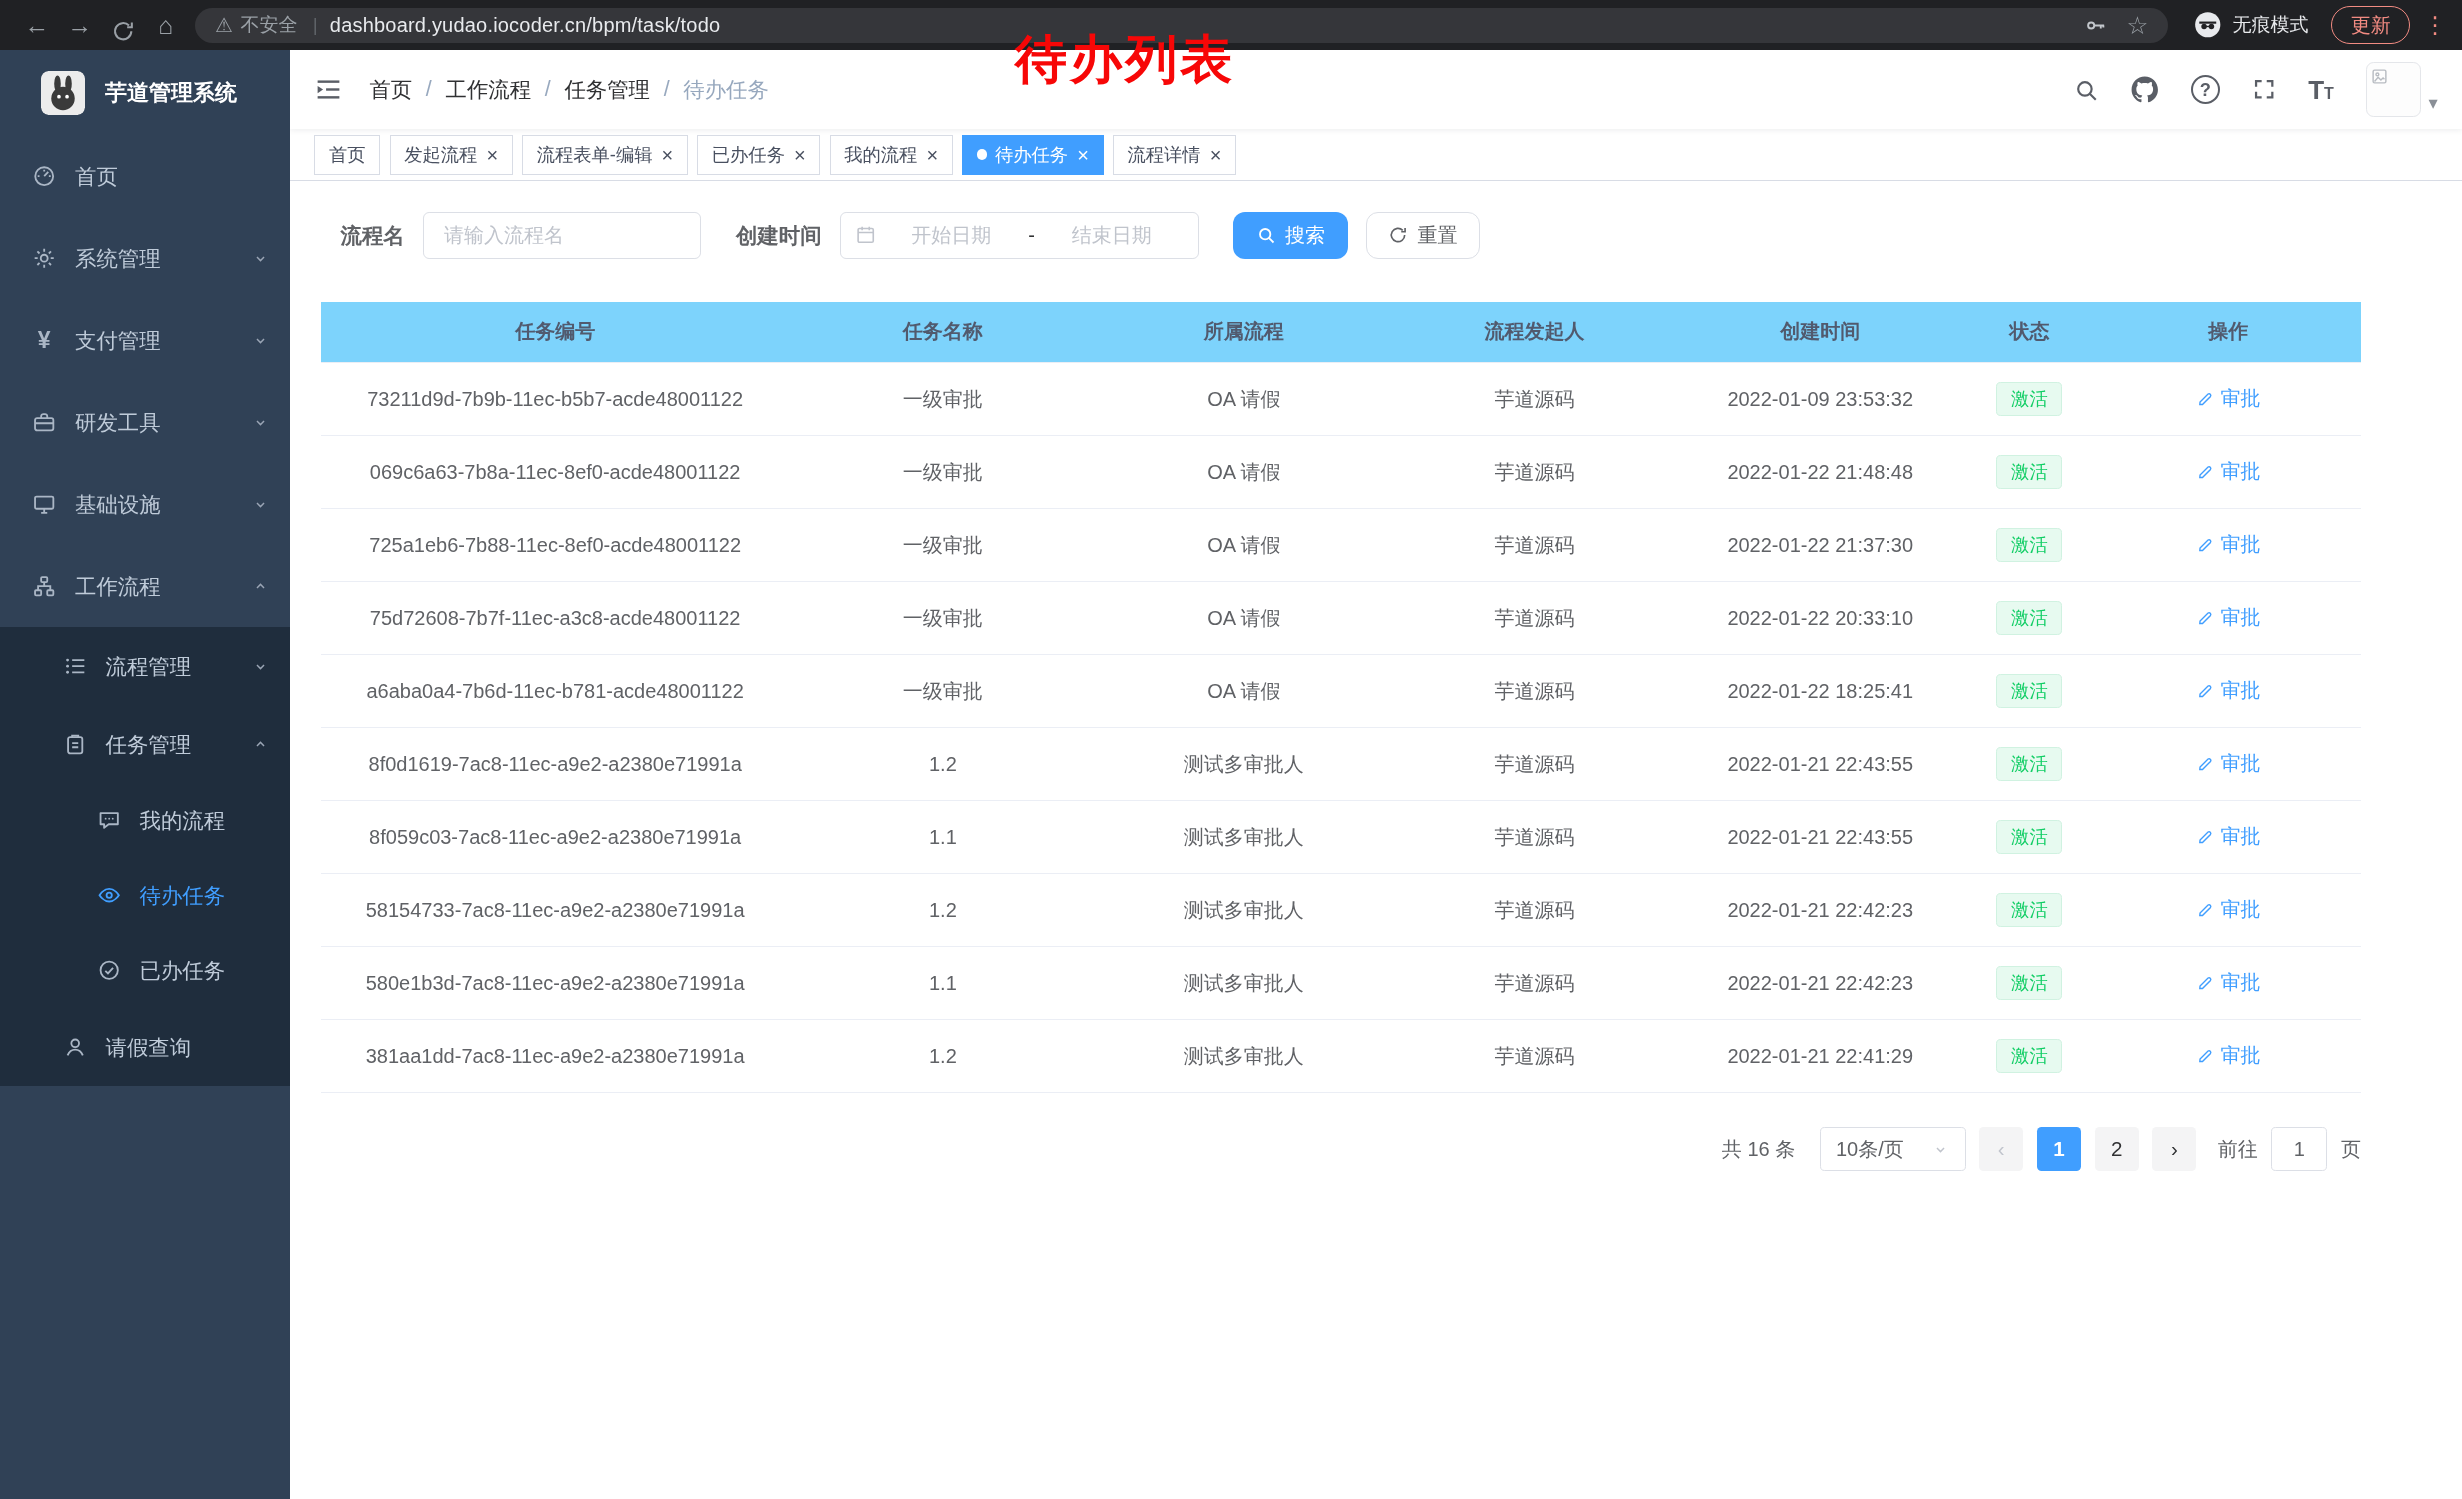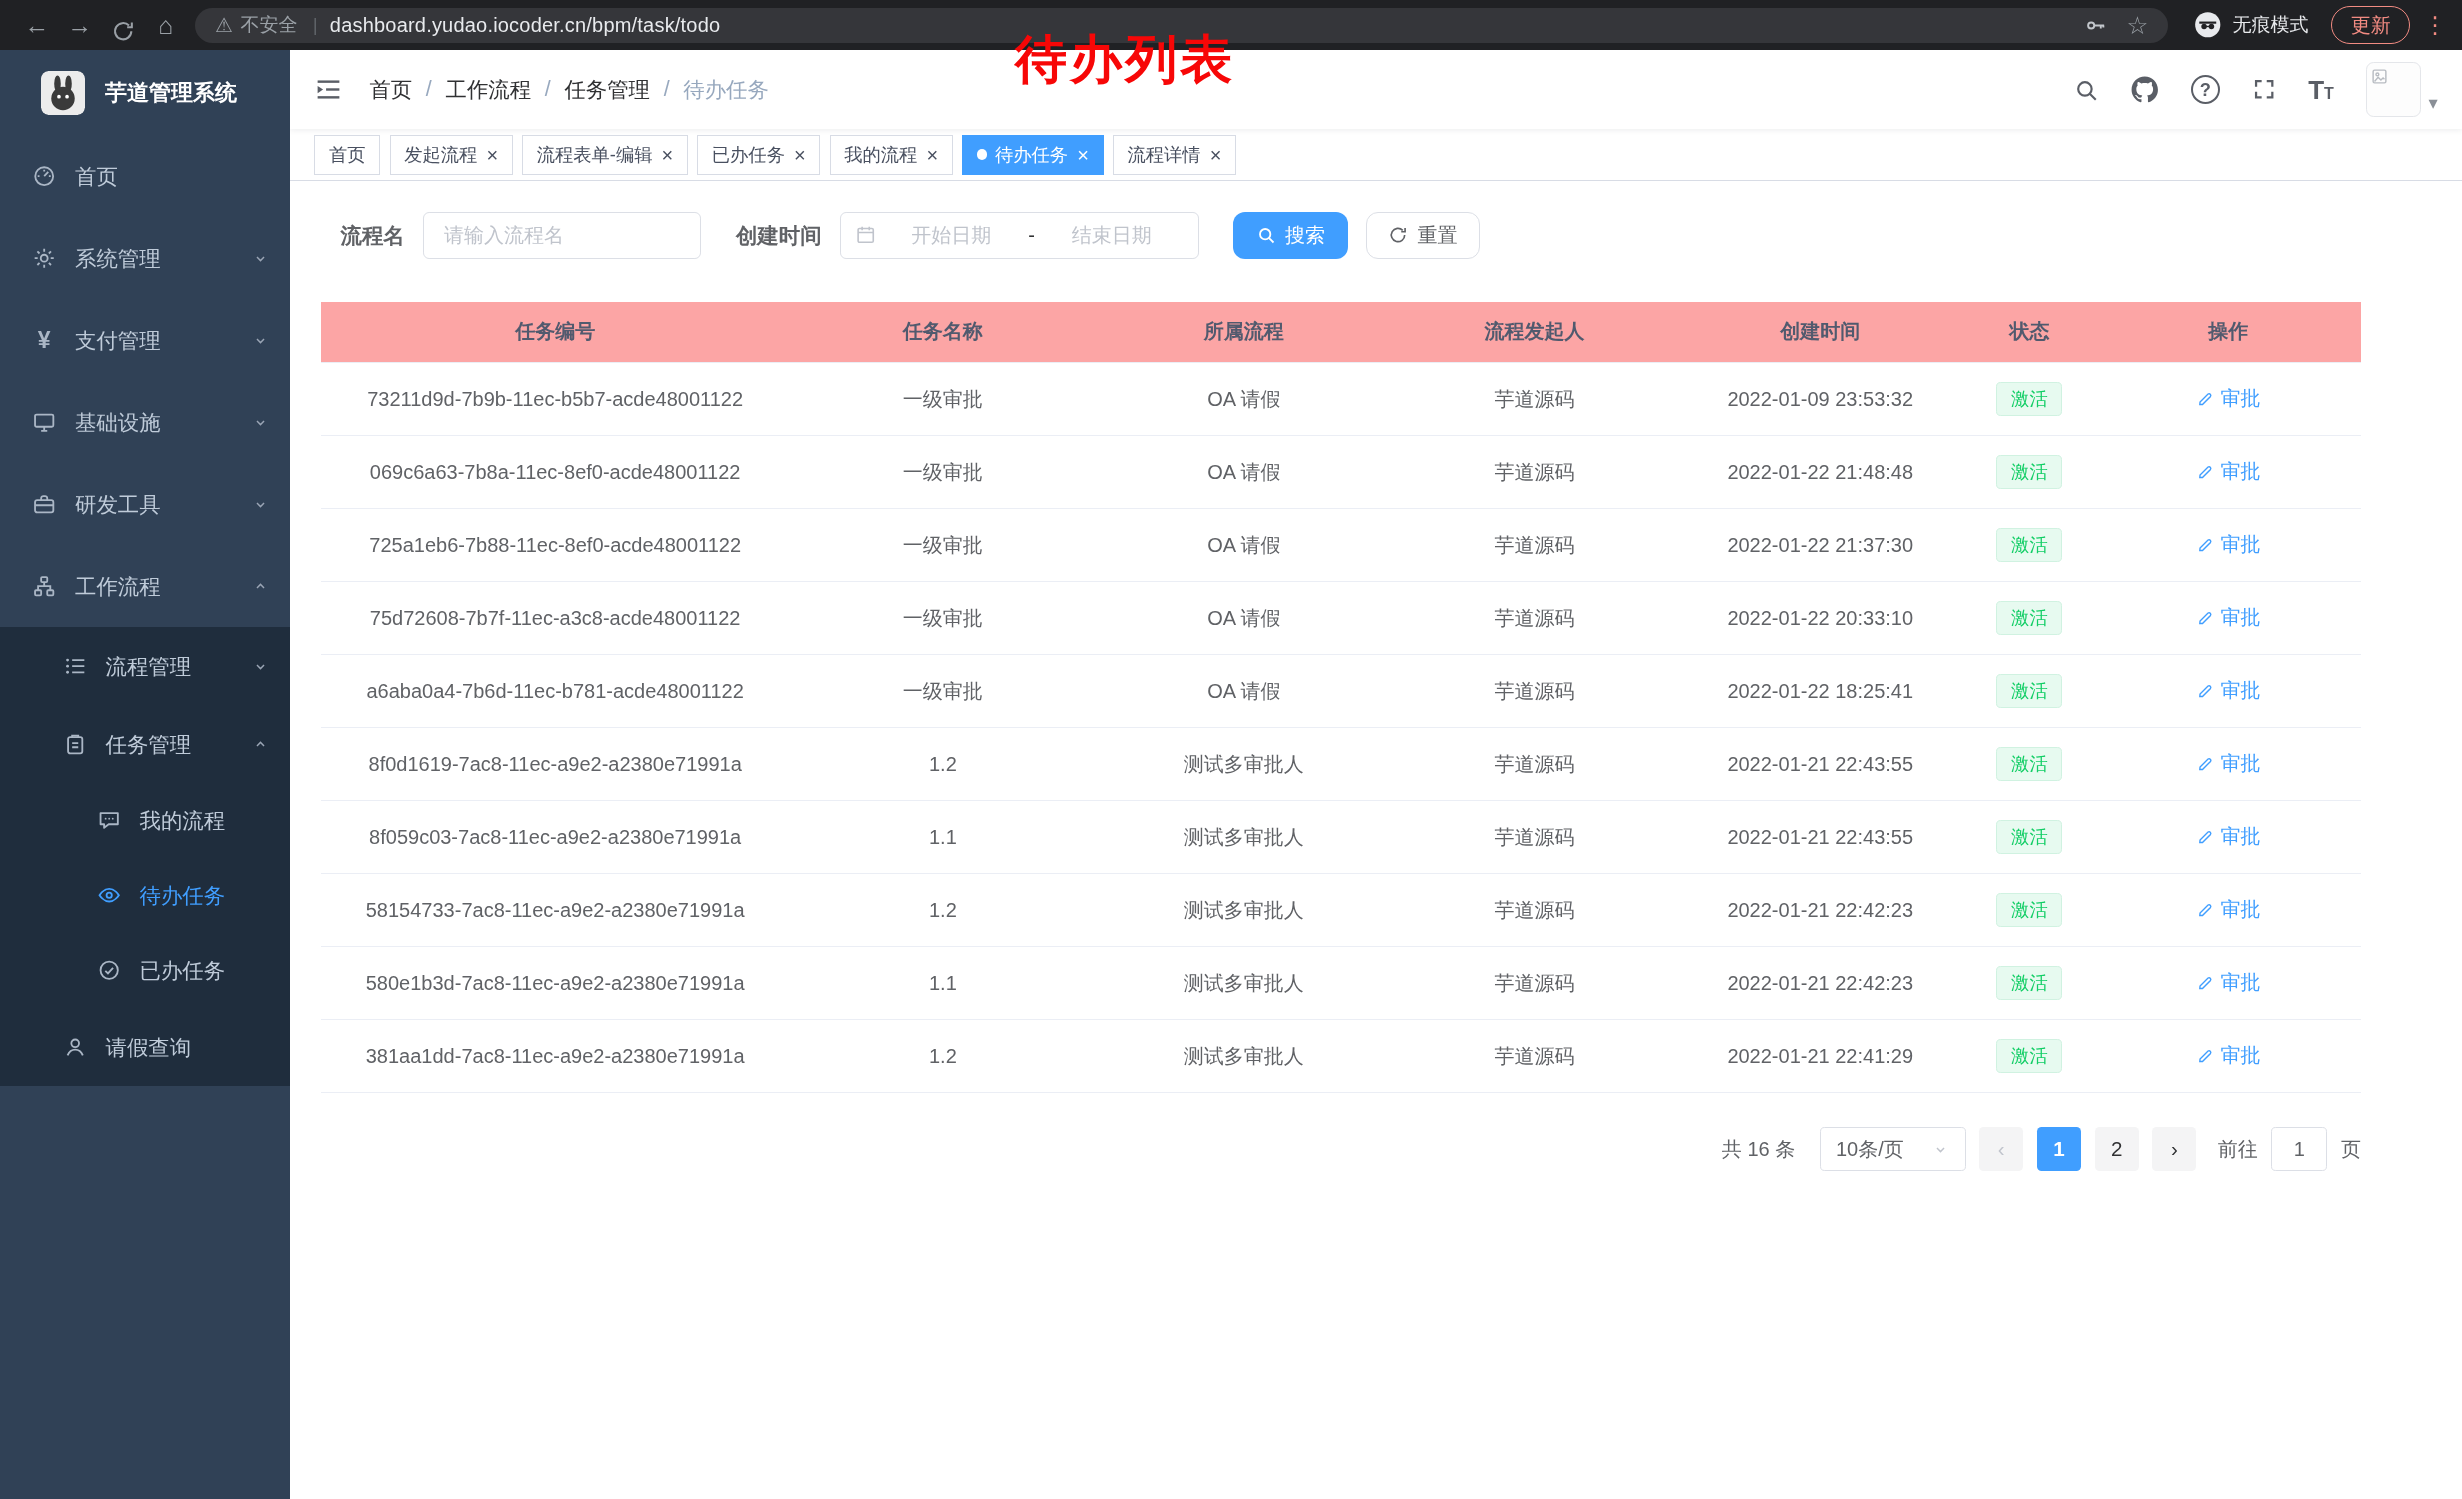--- a/index.html
+++ b/index.html
@@ -127,21 +127,21 @@
   .date-box .cal { color: #c0c4cc; flex: 0 0 auto; margin-right: 3.1px; }
   .dph { flex: 1 1 0; text-align: center; white-space: nowrap; }
   .dsep { color: #303133; padding: 0 4.6px; }
   .btn { height: 47px; display: inline-flex; align-items: center; gap: 9.2px; border-radius: 12px; font-size: 20px; cursor: pointer; font-family: inherit; }
   .btn-primary { margin-left: 34px; padding: 0 23px; background: #409eff; border: none; color: #fff; }
   .btn-plain { margin-left: 18px; padding: 0 21.4px; background: #fff; border: 1.5px solid #dcdfe6; color: #606266; }
 
   
   .tbl { width: 100%; border-collapse: collapse; margin-top: 43px; font-size: 20px; }
   .tbl th {
-    height: 61px; background: #fca5a5; color: #515a6e; font-weight: 600;
+    height: 61px; background: #7dd3fc; color: #515a6e; font-weight: 600;
     text-align: center; border-bottom: 1.5px solid #ebeef5; white-space: nowrap;
   }
   .tbl td {
     height: 73px; color: #606266; text-align: center;
     border-bottom: 1.5px solid #ebeef5; white-space: nowrap;
   }
   .tag {
     display: inline-block; padding: 6.9px 13.7px; border-radius: 4.6px; font-size: 18.3px;
     background: #e7faf0; color: #13ce66; border: 1.5px solid #d0f2e1; line-height: 1;
   }
@@ -267,40 +267,40 @@
         <span class="chev">
           <svg width="17" height="17" viewBox="0 0 24 24" fill="none" stroke="currentColor" stroke-width="2">
               <path d="M7 10l5 5 5-5"></path>
             </svg>
         </span>
       </div>
 
       <div class="mi">
         <span class="ic">
           <svg width="24.4" height="24.4" viewBox="0 0 24 24" fill="none" stroke="currentColor" stroke-width="1.8">
-            <rect x="3" y="4.5" width="18" height="12" rx="1.5"></rect>
-              <path d="M9 20.5h6M12 16.5v4"></path>
-          </svg>
-        </span>
-        <span class="lbl">基础设施</span>
+            <rect x="3" y="8" width="18" height="12" rx="2"></rect>
+              <path d="M9 8V6.2A2.2 2.2 0 0 1 11.2 4h1.6A2.2 2.2 0 0 1 15 6.2V8M3 13h18"></path>
+          </svg>
+        </span>
+        <span class="lbl">研发工具</span>
         <span class="chev">
           <svg width="17" height="17" viewBox="0 0 24 24" fill="none" stroke="currentColor" stroke-width="2">
               <path d="M7 10l5 5 5-5"></path>
             </svg>
         </span>
       </div>
 
       <div class="mi">
         <span class="ic">
           <svg width="24.4" height="24.4" viewBox="0 0 24 24" fill="none" stroke="currentColor" stroke-width="1.8">
-            <rect x="3" y="8" width="18" height="12" rx="2"></rect>
-              <path d="M9 8V6.2A2.2 2.2 0 0 1 11.2 4h1.6A2.2 2.2 0 0 1 15 6.2V8M3 13h18"></path>
-          </svg>
-        </span>
-        <span class="lbl">研发工具</span>
+            <rect x="3" y="4.5" width="18" height="12" rx="1.5"></rect>
+              <path d="M9 20.5h6M12 16.5v4"></path>
+          </svg>
+        </span>
+        <span class="lbl">基础设施</span>
         <span class="chev">
           <svg width="17" height="17" viewBox="0 0 24 24" fill="none" stroke="currentColor" stroke-width="2">
               <path d="M7 10l5 5 5-5"></path>
             </svg>
         </span>
       </div>
 
       <div class="mi">
         <span class="ic">
           <svg width="24.4" height="24.4" viewBox="0 0 24 24" fill="none" stroke="currentColor" stroke-width="1.8">

